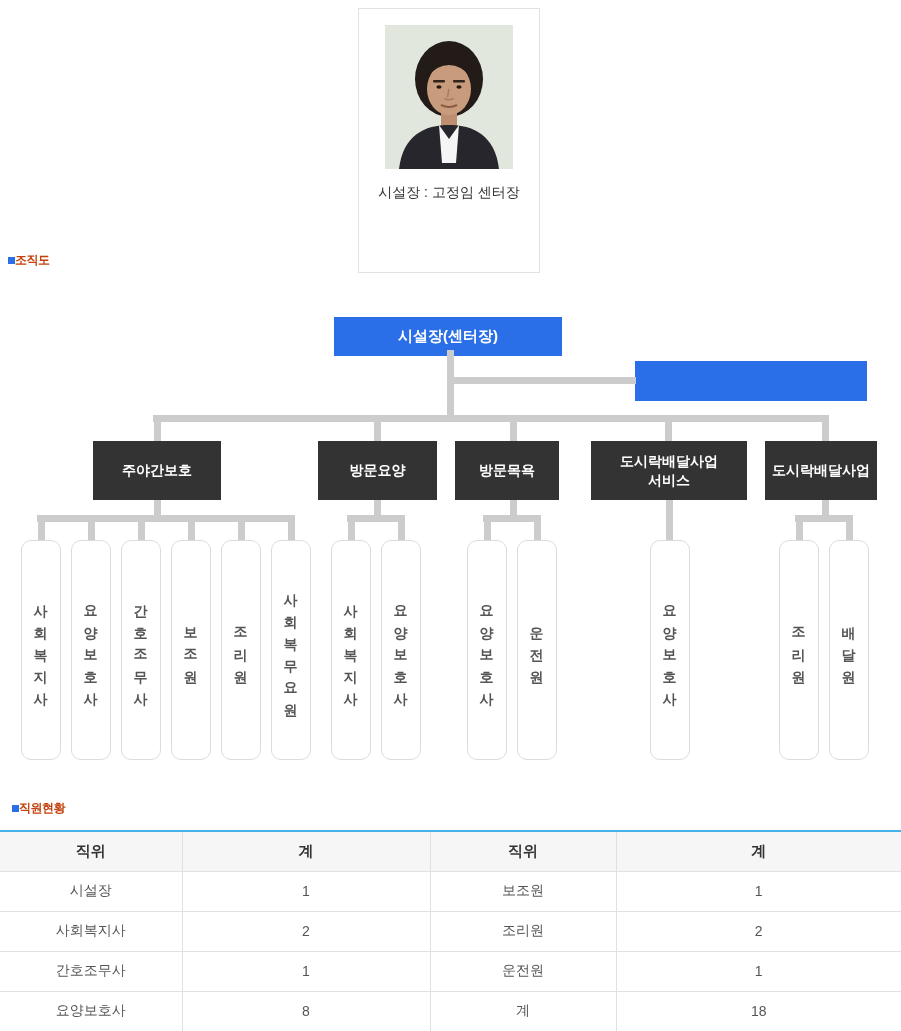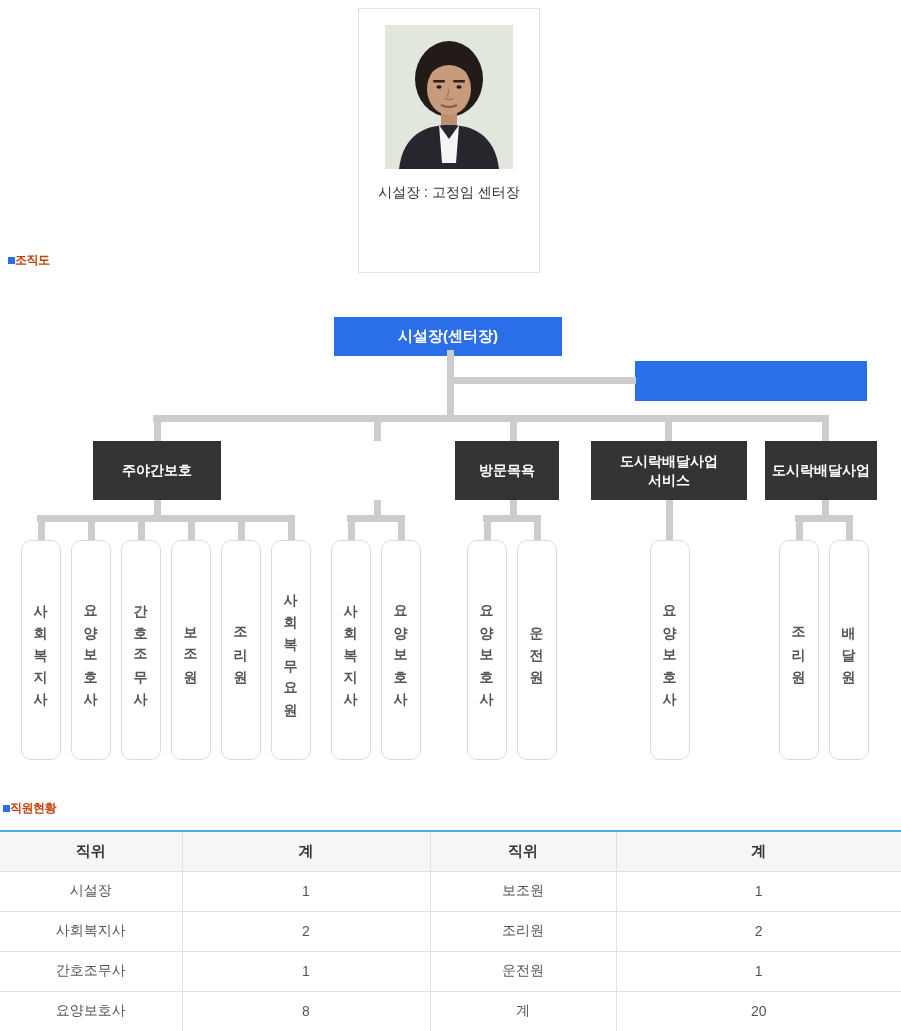--- a/index.html
+++ b/index.html
@@ -125,20 +125,21 @@
   <div class="cline" style="left:398px;top:515px;width:7px;height:25px"></div>
   <div class="cline" style="left:484px;top:515px;width:7px;height:25px"></div>
   <div class="cline" style="left:534px;top:515px;width:7px;height:25px"></div>
   <div class="cline" style="left:796px;top:515px;width:7px;height:25px"></div>
   <div class="cline" style="left:846px;top:515px;width:7px;height:25px"></div>
 
   <div class="node-blue" style="left:334px; top:317px; width:228px; height:39px;">시설장(센터장)</div>
   <div class="node-blue" style="left:635px; top:361px; width:232px; height:40px;"></div>
 
   <div class="dept-box" style="left:93px; width:128px;">주야간보호</div>
+  <div class="dept-box" style="left:318px; width:119px;">방문요양</div>
   <div class="dept-box" style="left:455px; width:104px;">방문목욕</div>
   <div class="dept-box" style="left:591px; width:156px;">도시락배달사업
 서비스</div>
   <div class="dept-box" style="left:765px; width:112px;">도시락배달사업</div>
 
   <div class="member-box" style="left:21px;">
       <span>사회복지사</span>
     </div>
   <div class="member-box" style="left:71px;">
       <span>요양보호사</span>
@@ -170,21 +171,21 @@
   <div class="member-box" style="left:650px;">
       <span>요양보호사</span>
     </div>
   <div class="member-box" style="left:779px;">
       <span>조리원</span>
     </div>
   <div class="member-box" style="left:829px;">
       <span>배달원</span>
     </div>
 
-  <div class="section-title" style="left:3px; top:800px;">
+  <div class="section-title" style="left:12px; top:800px;">
     <span class="bullet"></span>
     <span>직원현황</span>
   </div>
 
   <table class="staff-table">
     <colgroup>
       <col style="width:182px">
         <col style="width:248px">
         <col style="width:186px">
         <col style="width:285px">
@@ -213,18 +214,18 @@
       <tr>
         <td>간호조무사</td>
         <td>1</td>
         <td>운전원</td>
         <td>1</td>
       </tr>
       <tr>
         <td>요양보호사</td>
         <td>8</td>
         <td>계</td>
-        <td>20</td>
+        <td>18</td>
       </tr>
     </tbody>
   </table>
 
 </div>
 
 </body></html>

